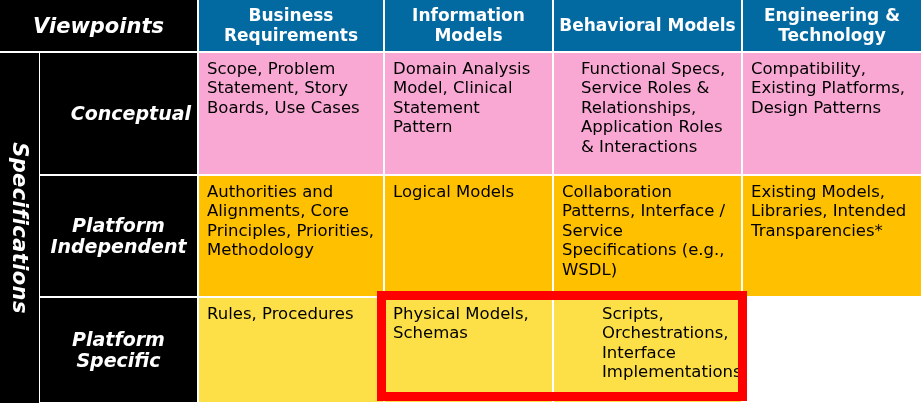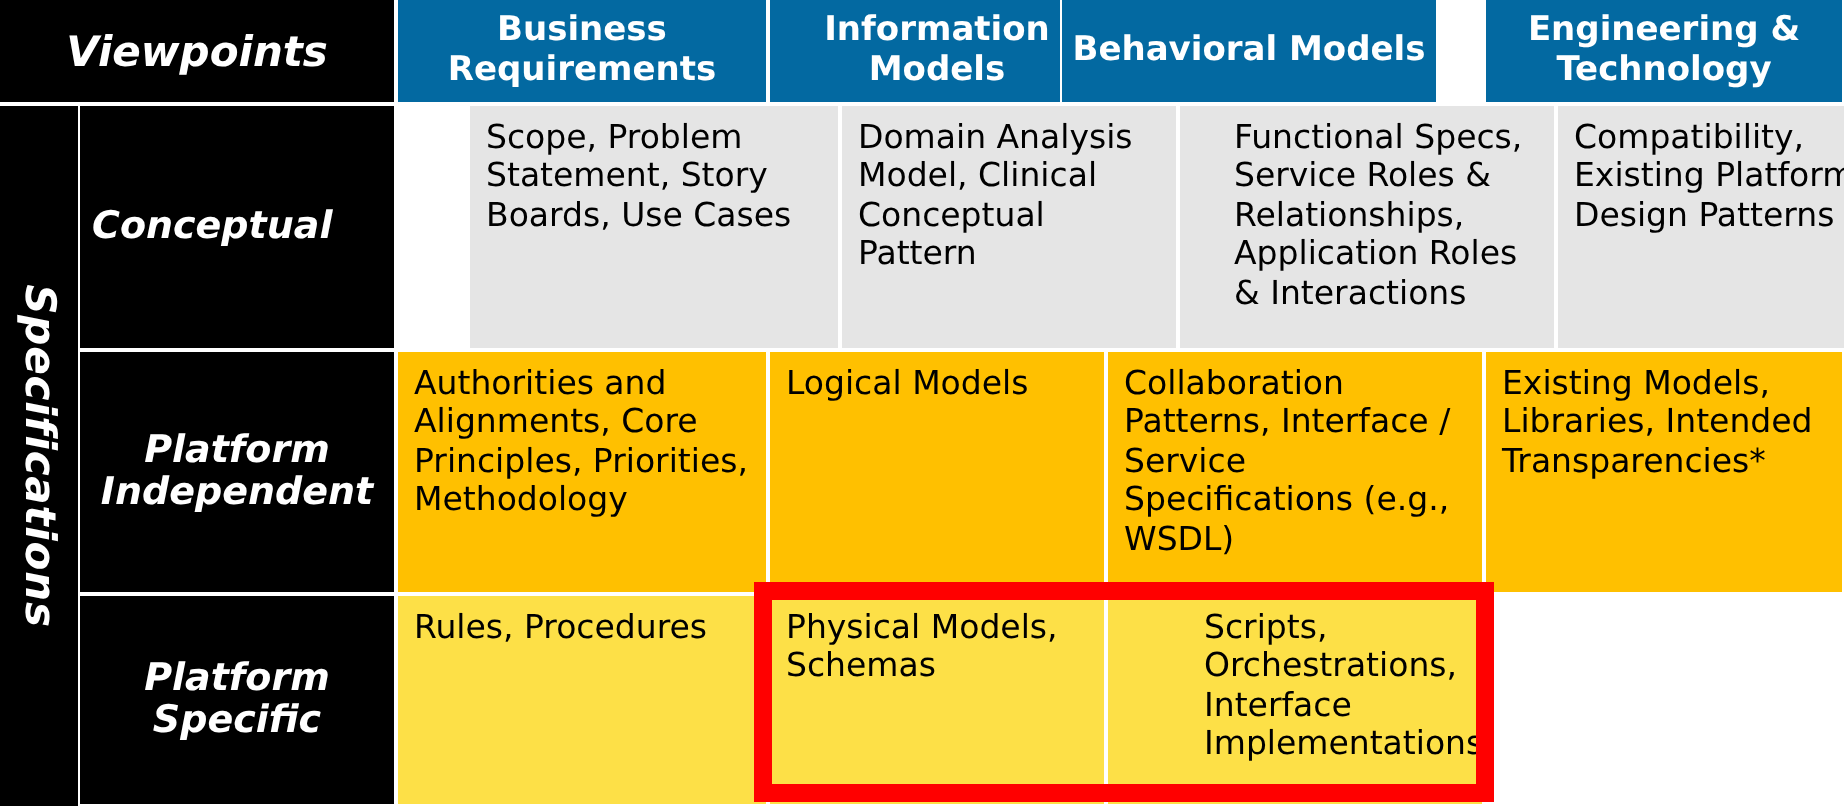--- a/index.html
+++ b/index.html
@@ -49,21 +49,21 @@
     display:flex;align-items:center;justify-content:center;
   }
   .corner .ctext{
     font-style:italic;font-weight:700;font-size:21px;
   }
 
   .rowlabel{
     left:40px;width:158px;
     border:1px solid #ffffff;
     border-left:none;
-    display:flex;align-items:center;justify-content:flex-start;
+    display:flex;align-items:center;justify-content:flex-end;
     text-align:center;
     padding:0 6px;
   }
   .rowlabel .rtext{
     font-style:italic;font-weight:700;font-size:19px;
     line-height:1.12;
   }
 
   
   .head{
@@ -84,21 +84,21 @@
   .data{
     color:#000000;
     border:1px solid #ffffff;
     padding:6px 8px 0 8px;
   }
   .data .dtext{
     font-size:16.5px;
     line-height:1.18;
     display:block;
   }
-  .c-orange{background:#e5e5e5;margin-left:36px;}
+  .c-orange{background:#f9a8d4;}
   .c-yellow{background:#FFC000;}
   .c-green {background:#fde047;}
 
   
   #highlight{
     position:absolute;
     left:377px;top:291px;
     width:370px;height:110px;
     border:9px solid #FF0000;
     box-sizing:border-box;
@@ -117,35 +117,35 @@
   <div class="cell black spec-rail">
     <span class="vtext">Specifications</span>
   </div>
 
   <div class="cell head" style="left:198px;width:186px;">
     <span class="htext">Business Requirements</span>
   </div>
   <div class="cell head" style="left:384px;width:169px;">
     <span class="htext">Information Models</span>
   </div>
-  <div class="cell head" style="left:530px;width:189px;">
+  <div class="cell head" style="left:553px;width:189px;">
     <span class="htext">Behavioral Models</span>
   </div>
   <div class="cell head" style="left:742px;width:180px;">
     <span class="htext">Engineering &amp; Technology</span>
   </div>
 
   <div class="cell black rowlabel" style="top:52px;height:123px;">
     <span class="rtext">Conceptual</span>
   </div>
   <div class="cell data c-orange" style="left:198px;top:52px;width:186px;height:123px;">
     <span class="dtext">Scope, Problem Statement, Story Boards, Use Cases</span>
   </div>
   <div class="cell data c-orange" style="left:384px;top:52px;width:169px;height:123px;">
-    <span class="dtext">Domain Analysis Model, Clinical Conceptual Pattern</span>
+    <span class="dtext">Domain Analysis Model, Clinical Statement Pattern</span>
   </div>
   <div class="cell data c-orange" style="left:553px;top:52px;width:189px;height:123px;padding-left:27px;">
     <span class="dtext">Functional Specs, Service Roles &amp; Relationships, Application Roles &amp; Interactions</span>
   </div>
   <div class="cell data c-orange" style="left:742px;top:52px;width:180px;height:123px;">
     <span class="dtext">Compatibility, Existing Platforms, Design Patterns</span>
   </div>
 
   <div class="cell data c-yellow" style="left:198px;top:175px;width:186px;height:122px;">
     <span class="dtext">Authorities and Alignments, Core Principles, Priorities, Methodology</span>

